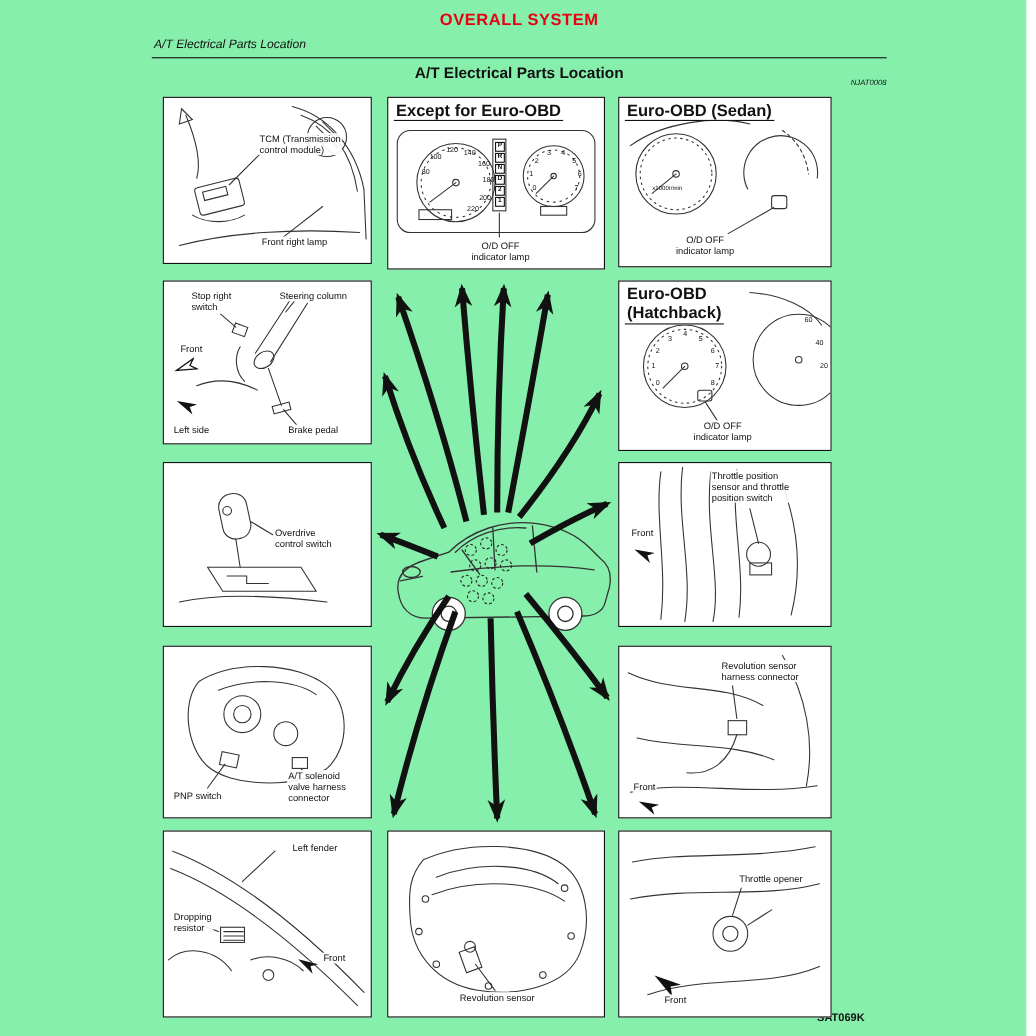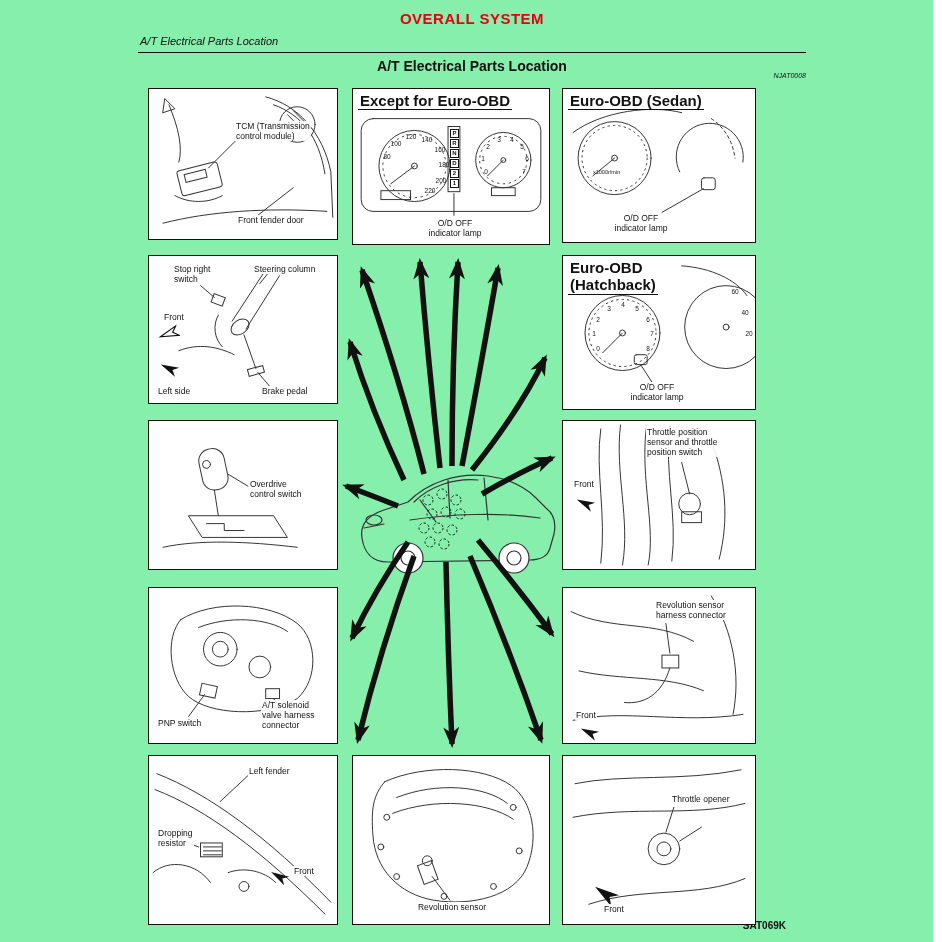--- a/index.html
+++ b/index.html
@@ -47,21 +47,21 @@
       <rect x="36" y="84" width="22" height="8" transform="rotate(-14 47 88)"></rect>
       <path d="M26,108 C40,116 60,116 74,108"></path>
       <path d="M20,16 C30,40 34,60 30,74"></path>
       <line x1="88" y1="52" x2="60" y2="80"></line>
       <line x1="110" y1="128" x2="146" y2="100"></line>
       <path d="M14,136 C60,124 120,120 180,124"></path>
       <path d="M16,10 L26,20 L14,24 z" fill="#111" stroke="none"></path>
     </svg>
     <span class="lbl" style="left:86px;top:32px">TCM (Transmission
 control module)</span>
-    <span class="lbl" style="left:88px;top:126px">Front fender door</span>
+    <span class="lbl" style="left:88px;top:126px">Front right lamp</span>
   </div>
 
   <div class="panel" style="left:148px;top:255px;width:190px;height:149px">
     <svg class="sketch" viewBox="0 0 190 149">
       <line x1="118" y1="14" x2="84" y2="66"></line>
       <line x1="132" y1="20" x2="98" y2="74"></line>
       <ellipse cx="92" cy="72" rx="10" ry="7" transform="rotate(-35 92 72)"></ellipse>
       <rect x="64" y="40" width="12" height="9" transform="rotate(20 70 44)"></rect>
       <line x1="52" y1="30" x2="66" y2="42"></line>
       <line x1="120" y1="18" x2="112" y2="28"></line>
@@ -122,21 +122,21 @@
       <path d="M8,18 C60,38 120,82 184,148"></path>
       <path d="M6,34 C58,54 114,96 178,160"></path>
       <path d="M4,118 C20,104 48,108 62,128"></path>
       <rect x="52" y="88" width="22" height="14"></rect>
       <path d="M55,92 L73,92 M55,96 L73,96 M55,100 L73,100" stroke-width=".7"></path>
       <line x1="34" y1="86" x2="50" y2="92"></line>
       <line x1="102" y1="18" x2="72" y2="46"></line>
       <circle cx="96" cy="132" r="5"></circle>
       <path d="M80,118 C96,112 116,116 128,128"></path>
     </svg>
-    <span class="lbl" style="left:99px;top:10px">Left fender</span>
+    <span class="lbl" style="left:116px;top:10px">Left fender</span>
     <span class="lbl" style="left:8px;top:72px">Dropping
 resistor</span>
     <svg class="fa" style="left:118px;top:112px;transform:rotate(30deg)" viewBox="0 0 22 16">
         <path d="M21,3 L3,8 L21,13 L16,8 z" fill="#111"></path>
       </svg>
     <span class="lbl" style="left:144px;top:110px">Front</span>
   </div>
 
   <div class="panel" style="left:352px;top:88px;width:198px;height:157px">
     <svg class="sketch" viewBox="0 0 198 157">

